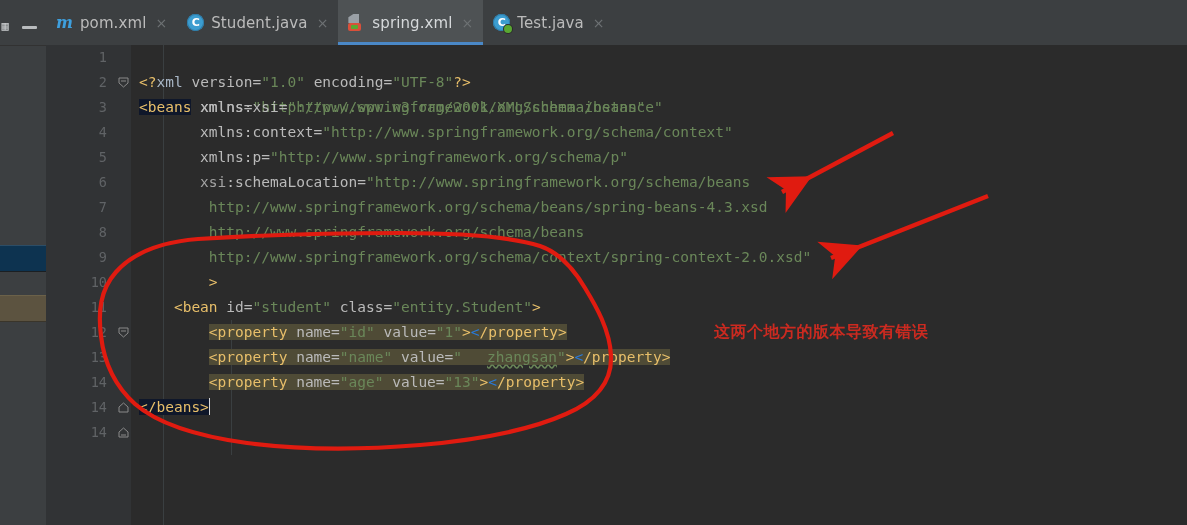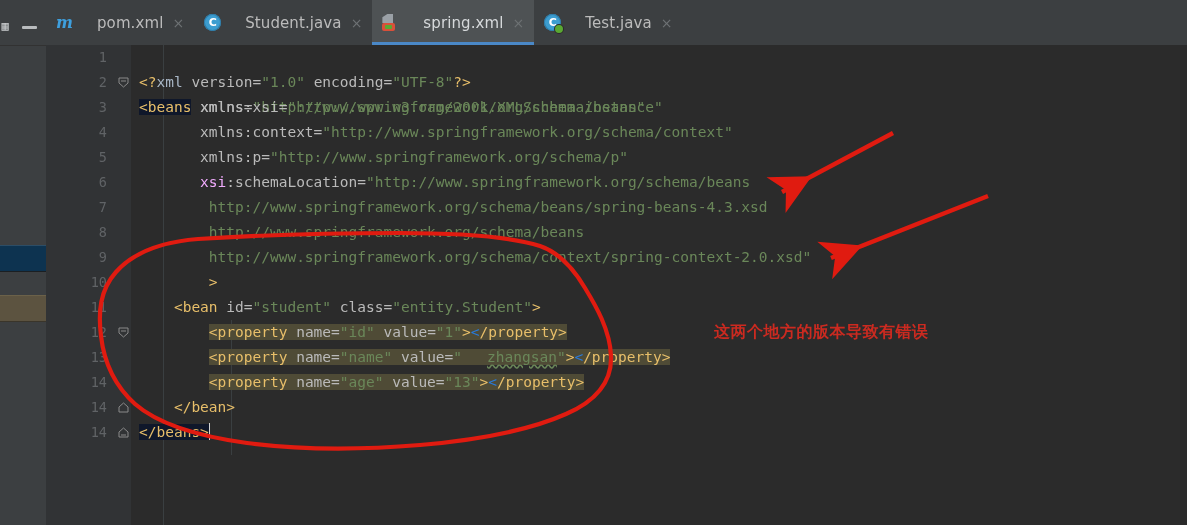--- a/index.html
+++ b/index.html
@@ -48,21 +48,21 @@
     display: flex; align-items: center; gap: 7px;
     padding: 0 10px 0 10px; height: 45px; position: relative;
     color: #bbbbbb; font-family: "DejaVu Sans", sans-serif; font-size: 15px;
     white-space: nowrap; cursor: default;
   }
   .tab.active { background: #4e5254; align-items: center; }
   .tab.active::after {
     content: ""; position: absolute; left: 0; right: 0; bottom: 0;
     height: 3px; background: #4a88c7;
   }
-  .tab .tlabel { letter-spacing: .1px; margin-left: 17px; }
+  .tab .tlabel { letter-spacing: .1px; }
   .tab.active .tlabel { color: #d6d9db; }
   .tab-close {
     color: #6e7274; font-size: 14px; line-height: 1; margin-left: 2px;
     font-family: "DejaVu Sans", sans-serif;
   }
 
   
   .ico { width: 17px; height: 17px; position: relative; flex: 0 0 auto; display:inline-block; }
   .ico-maven {
     color: #3e9fdd; font-style: italic; font-weight: 700; font-size: 16px;
@@ -124,21 +124,21 @@
   }
   .code { position: absolute; left: 8px; top: 0; white-space: pre; }
 
   
   .iguide { position: absolute; top: 0; width: 1px; height: 480px; background: #3a3f41; }
 
   
   .t-tag     { color: #e8bf6a; }        
   .t-brk     { color: #e8bf6a; }
   .t-attr    { color: #bababa; }        
-  .t-ns      { color: #f0abfc; }        
+  .t-ns      { color: #a3a3a3; }        
   .t-val     { color: #6a8759; }
   .t-pi      { color: #e8bf6a; }
   .t-plain   { color: #a9b7c6; }
   .t-white   { color: #bababa; }
   .t-cyan    { color: #287bde; }
 
   .beanstag-hl { background:#0f172a; }
   .prop-hl { background:#4f4b36; }
 
   .squiggle {
@@ -291,21 +291,20 @@
       <div class="row"><span class="code">        <span class="t-brk">&gt;</span></span></div>
 
       <div class="row"><span class="code">    <span class="t-tag">&lt;bean</span><span class="t-plain"> </span><span class="t-attr">id</span><span class="t-white">=</span><span class="t-val">"student"</span><span class="t-plain"> </span><span class="t-attr">class</span><span class="t-white">=</span><span class="t-val">"entity.Student"</span><span class="t-tag">&gt;</span></span></div>
 
       <div class="row"><span class="code">        <span class="prop-hl"><span class="t-tag">&lt;property</span><span class="t-plain"> </span><span class="t-attr">name</span><span class="t-white">=</span><span class="t-val">"id"</span><span class="t-plain"> </span><span class="t-attr">value</span><span class="t-white">=</span><span class="t-val">"1"</span><span class="t-tag">&gt;</span><span class="t-cyan">&lt;</span><span class="t-tag">/property</span><span class="t-tag">&gt;</span></span></span></div>
 
       <div class="row"><span class="code">        <span class="prop-hl"><span class="t-tag">&lt;property</span><span class="t-plain"> </span><span class="t-attr">name</span><span class="t-white">=</span><span class="t-val">"name"</span><span class="t-plain"> </span><span class="t-attr">value</span><span class="t-white">=</span><span class="t-val">"</span><span class="t-val squiggle">zhangsan</span><span class="t-val">"</span><span class="t-tag">&gt;</span><span class="t-cyan">&lt;</span><span class="t-tag">/property</span><span class="t-tag">&gt;</span></span></span></div>
 
       <div class="row"><span class="code">        <span class="prop-hl"><span class="t-tag">&lt;property</span><span class="t-plain"> </span><span class="t-attr">name</span><span class="t-white">=</span><span class="t-val">"age"</span><span class="t-plain"> </span><span class="t-attr">value</span><span class="t-white">=</span><span class="t-val">"13"</span><span class="t-tag">&gt;</span><span class="t-cyan">&lt;</span><span class="t-tag">/property</span><span class="t-tag">&gt;</span></span></span></div>
 
-      <div class="row"><span class="code">    <span class="t-tag">&lt;/bean</span><span class="t-tag">&gt;</span></span></div>
 
       <div class="row"><span class="code"><span class="beanstag-hl"><span class="t-tag">&lt;/beans</span><span class="t-tag">&gt;</span></span><span class="caret"></span></span></div>
 
     </div>
   </div>
 
   <svg class="anno" viewBox="0 0 1187 525" xmlns="http://www.w3.org/2000/svg">
     <defs>
       <marker id="ah" markerWidth="11" markerHeight="11" refX="8.5" refY="5.5" orient="auto">
         <path d="M10 1 L1 5.5 L10 10 L7.5 5.5 Z" fill="#e01b10"></path>

